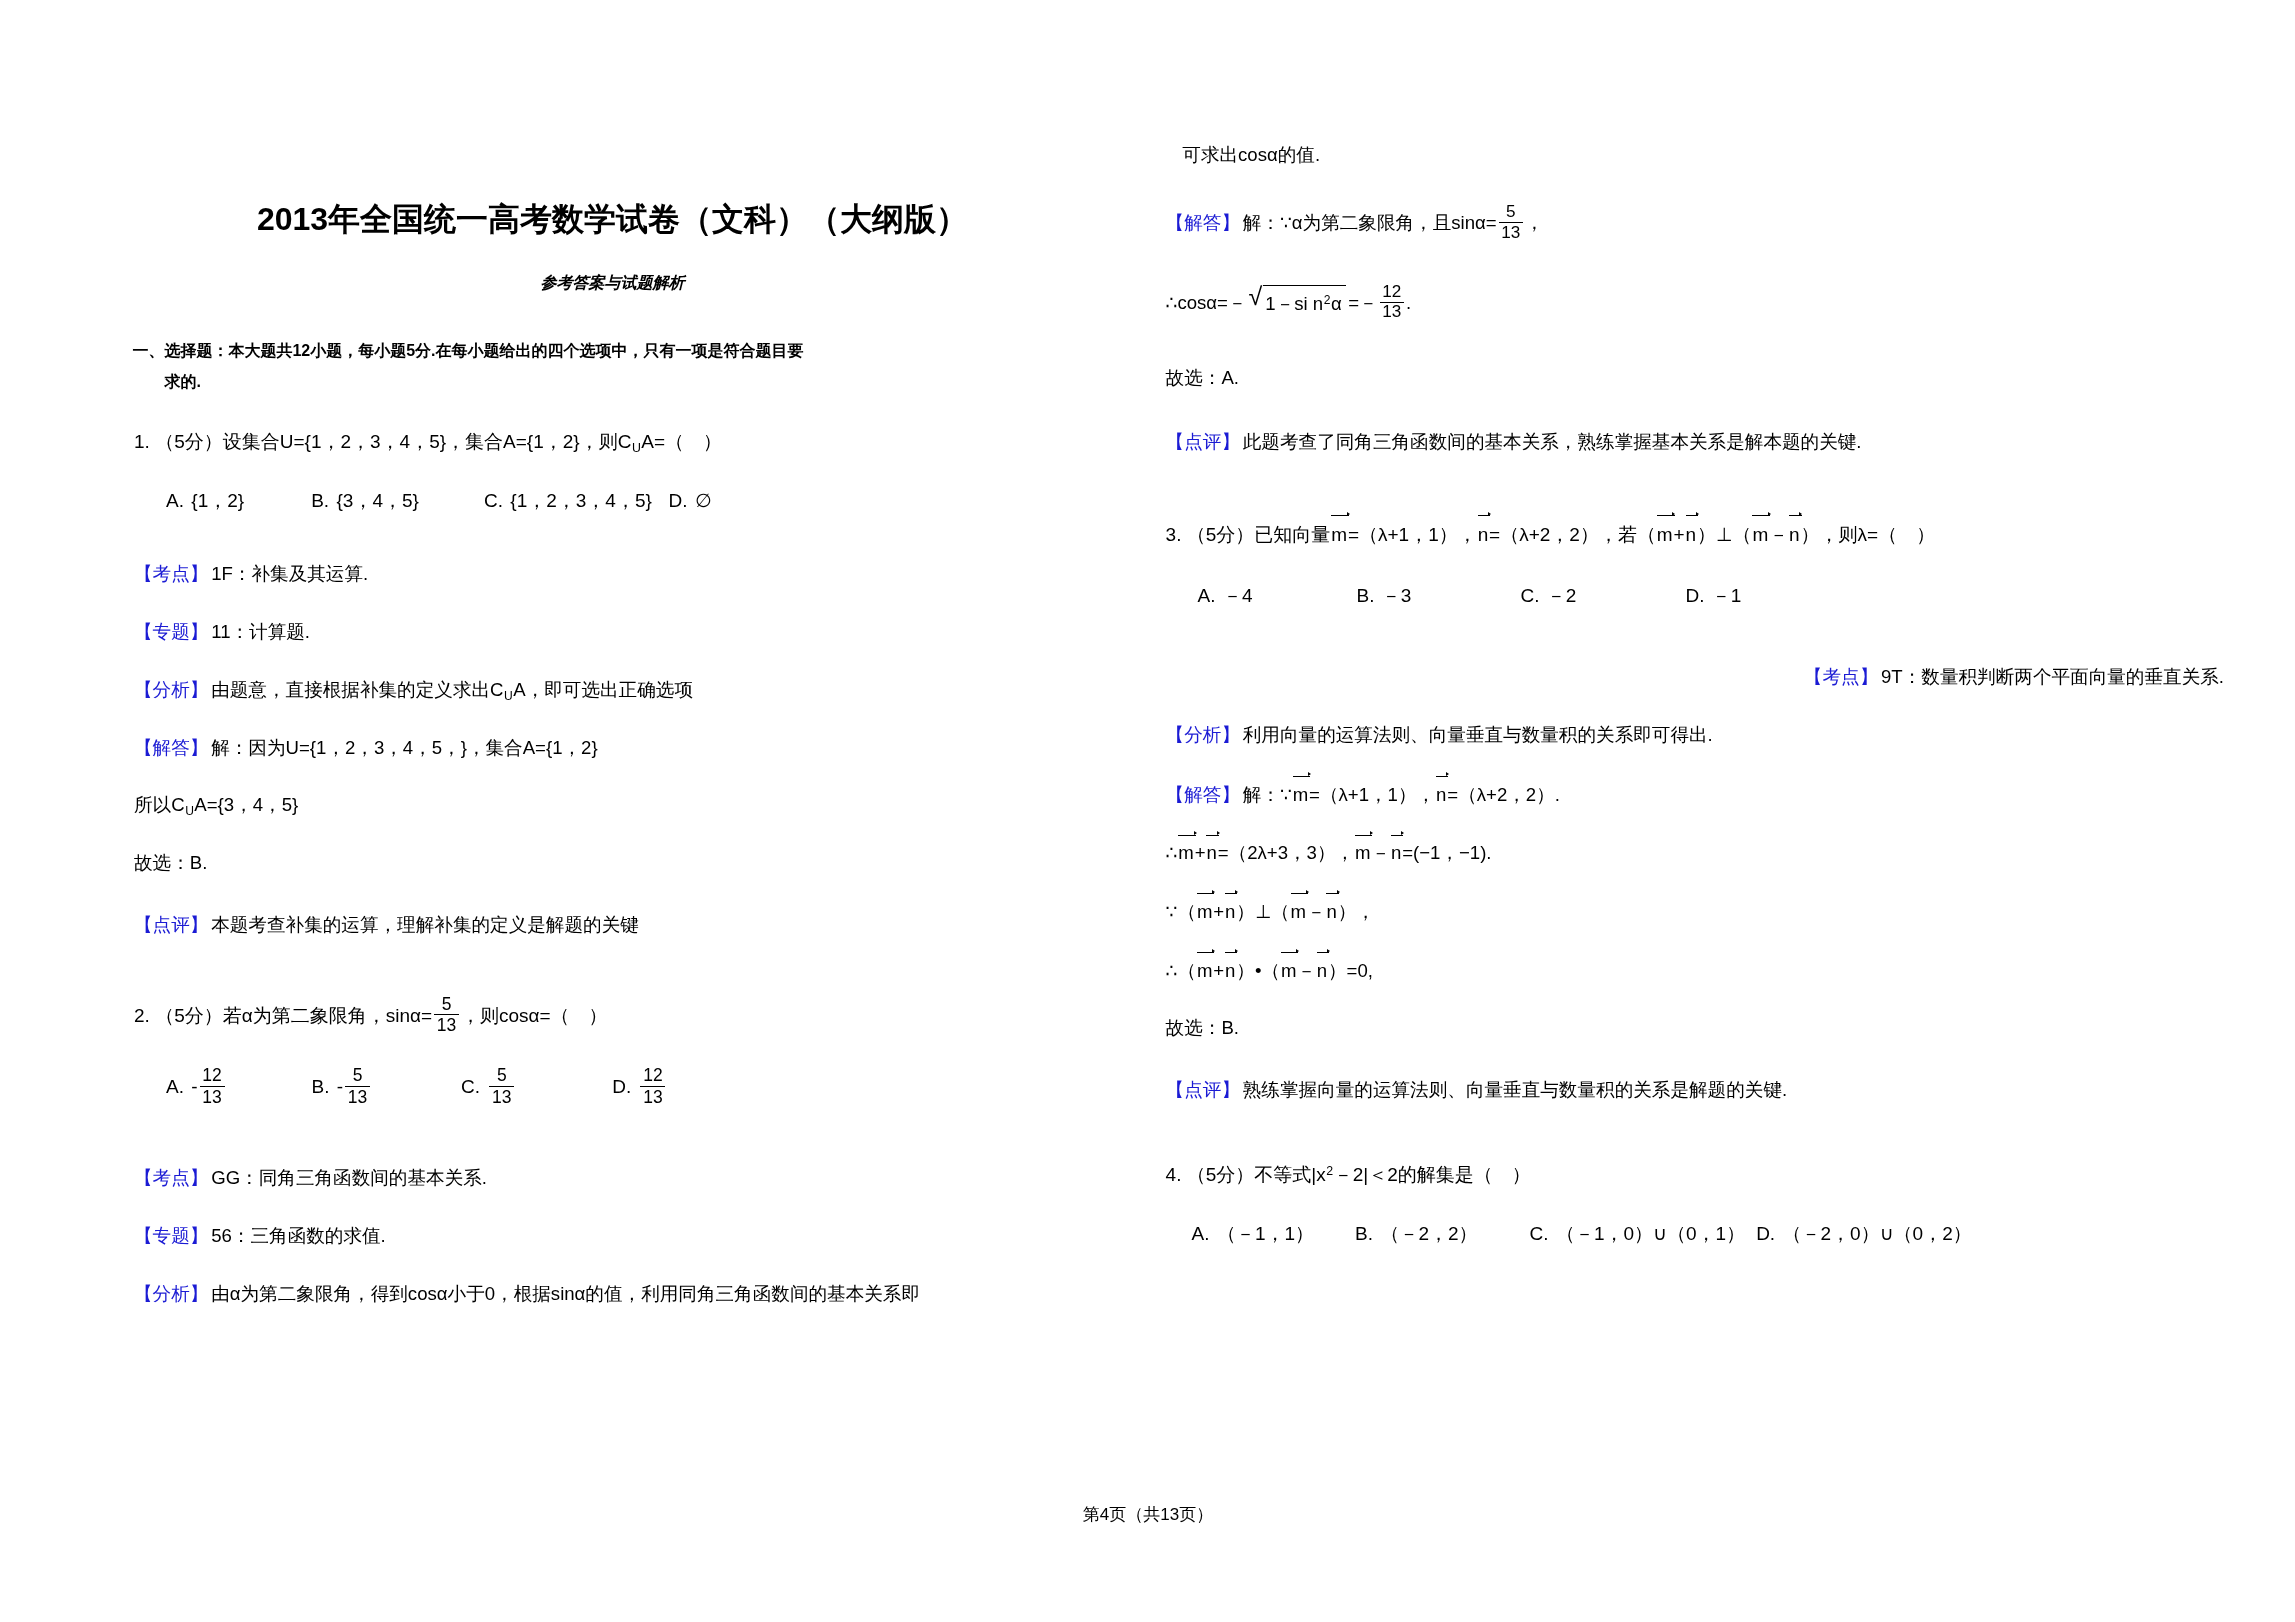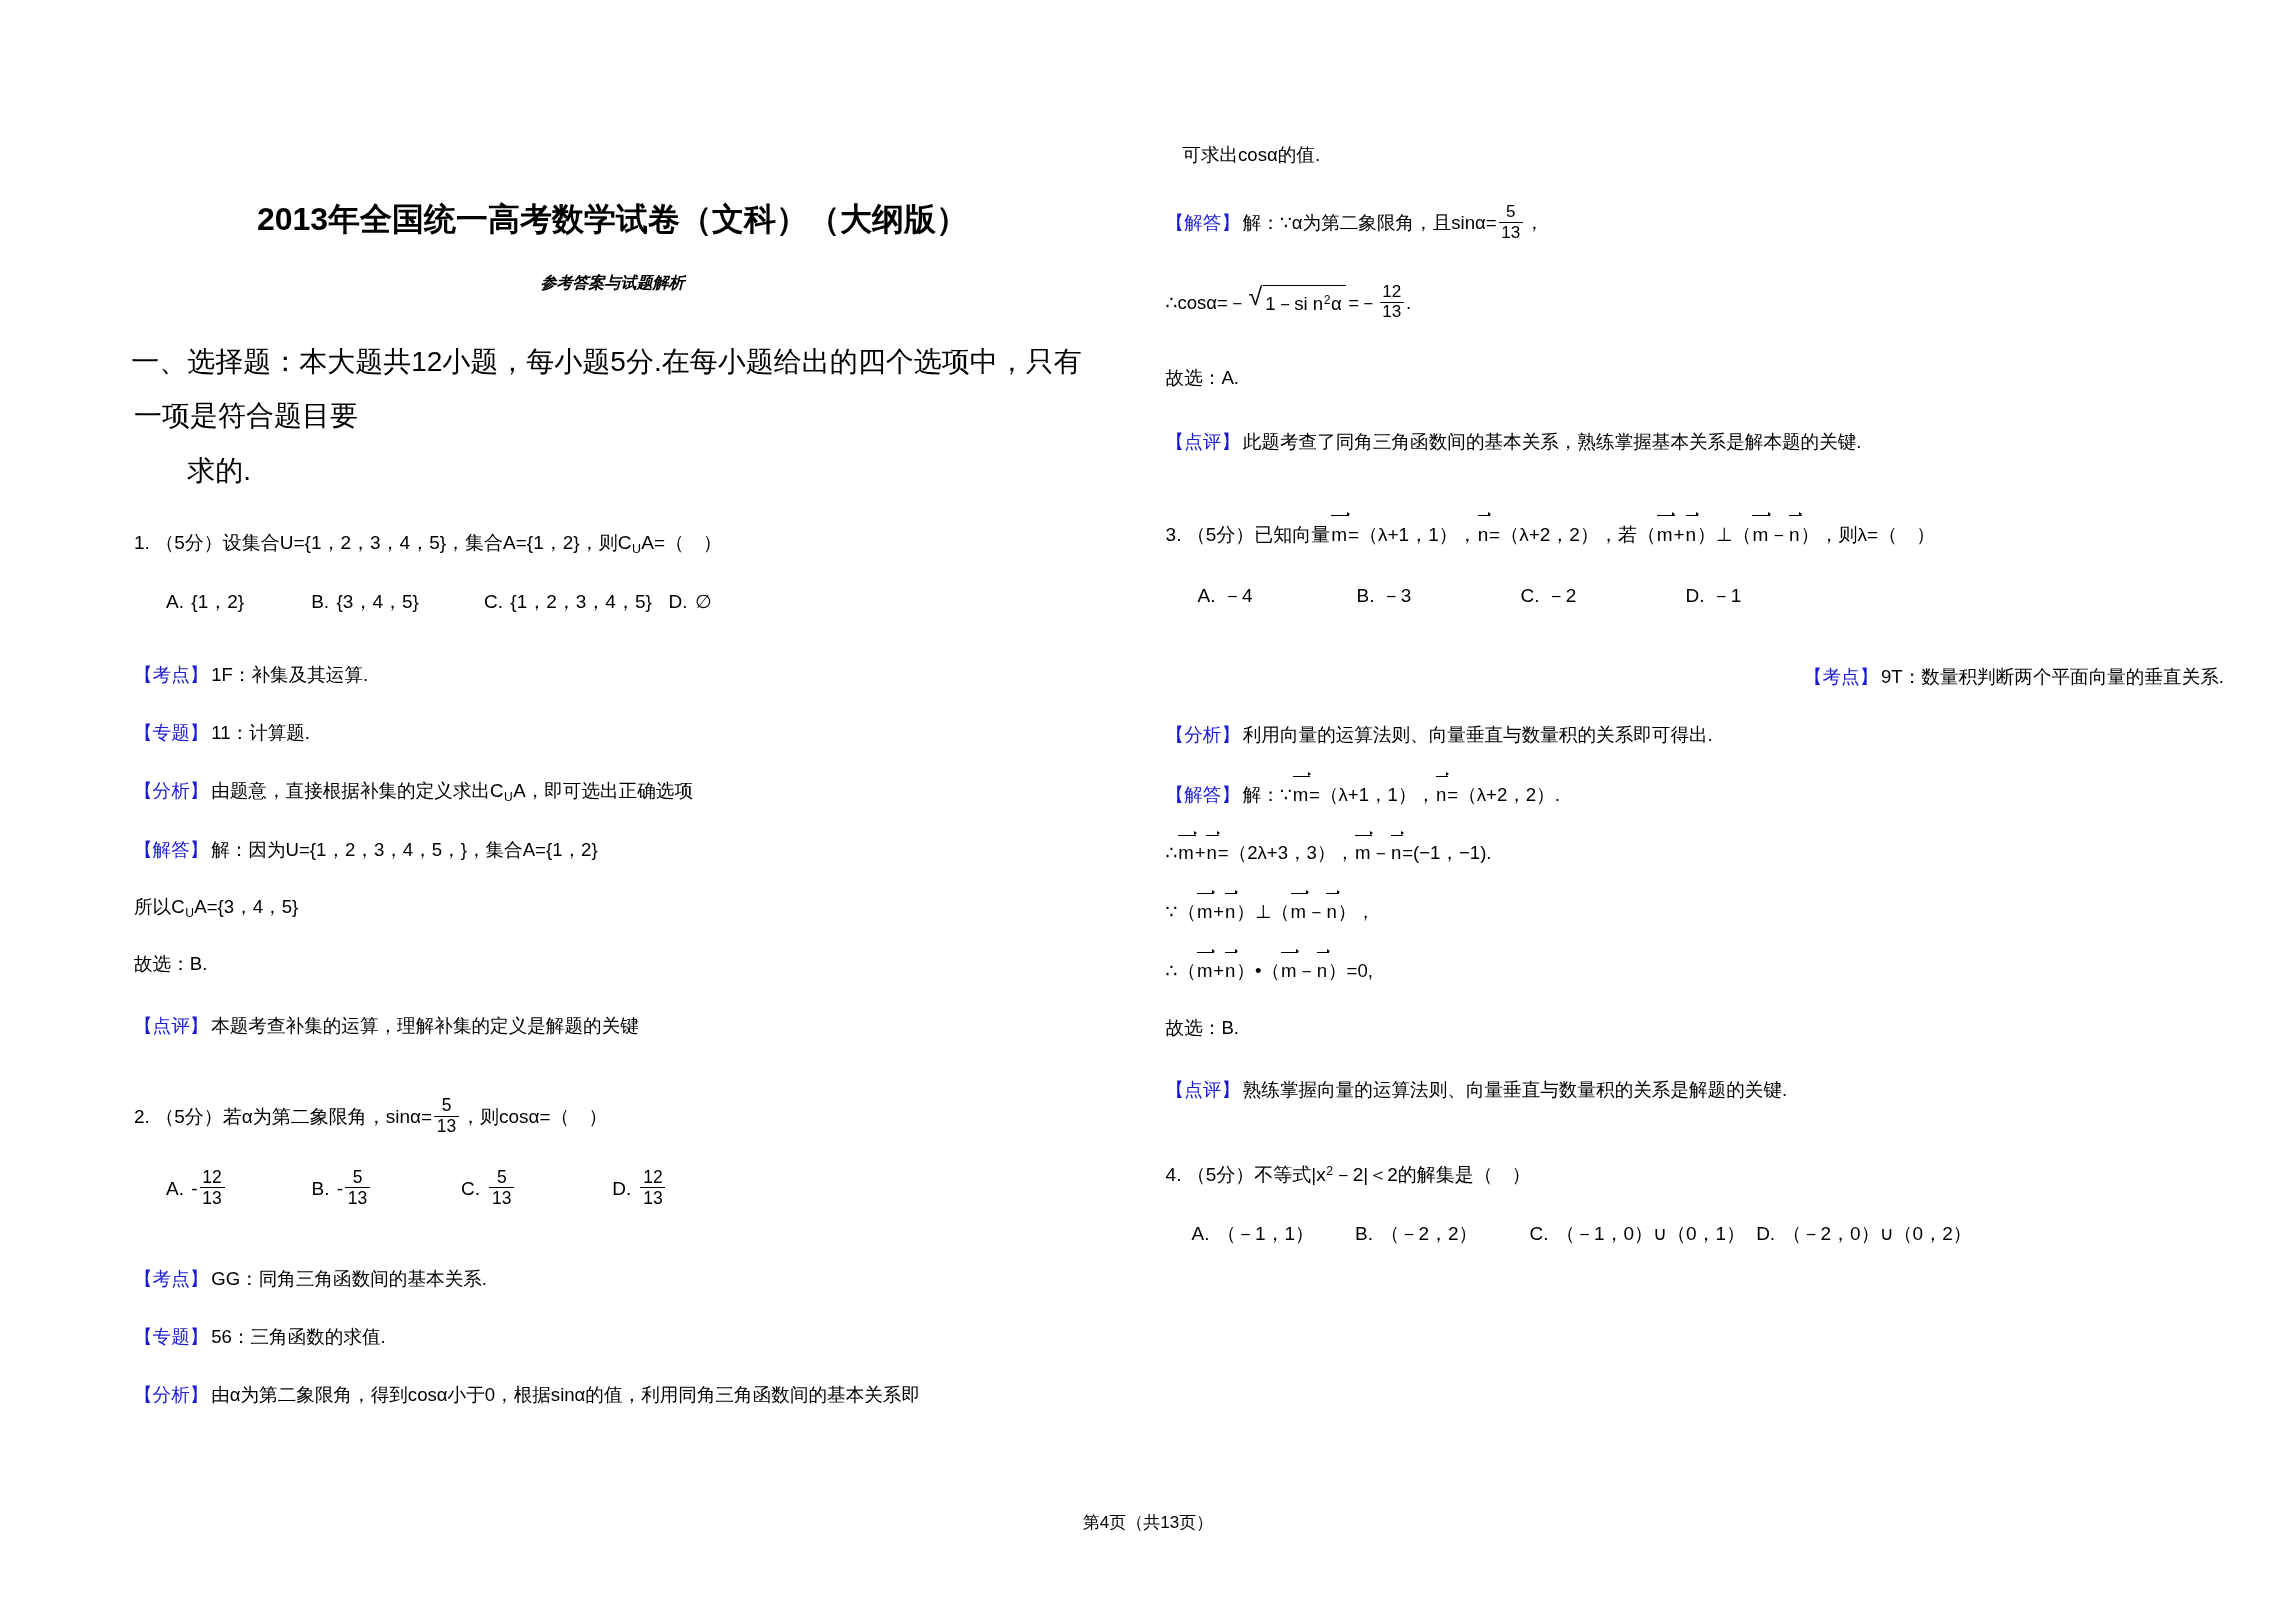--- a/index.html
+++ b/index.html
@@ -47,22 +47,22 @@
     line-height: 1.3;
   }
   .doc-subtitle {
     font-size: 16px;
     font-weight: bold;
     text-align: center;
     margin: 32px 0 0 0;
     font-style: italic;
   }
   .section-heading {
-    font-size: 28px;
-    font-weight: normal;
+    font-size: 16px;
+    font-weight: bold;
     line-height: 1.95;
     margin: 41px 0 0 0;
     text-indent: -0.1em;
   }
   .section-heading .cont { display: block; padding-left: 2.0em; }
 
   
   .q-block { margin-top: 28px; }
   .q-stem {
     font-size: 19px;
@@ -173,21 +173,21 @@
     top: -1.9px;
     font-size: 1.35em;
     line-height: 1;
   }
 
   
   .footer {
     position: absolute;
     left: 0;
     right: 0;
-    bottom: 88px;
+    bottom: 96px;
     text-align: center;
     font-size: 17px;
   }
 </style>
 </head>
 <body>
 
 <div class="page">
 
   <div class="columns">

